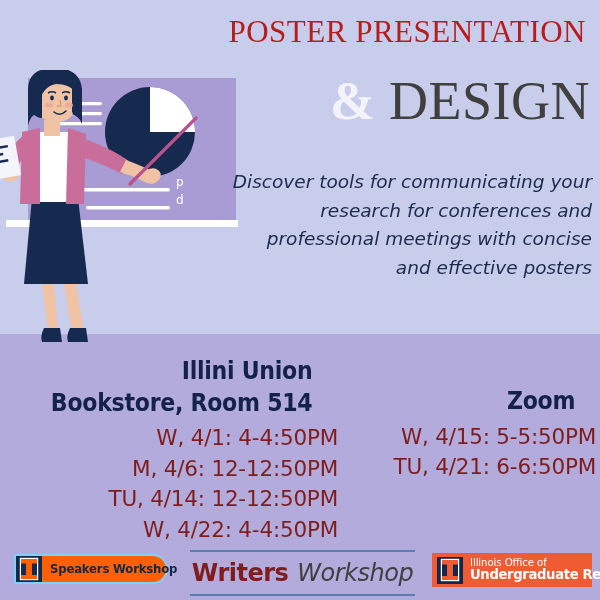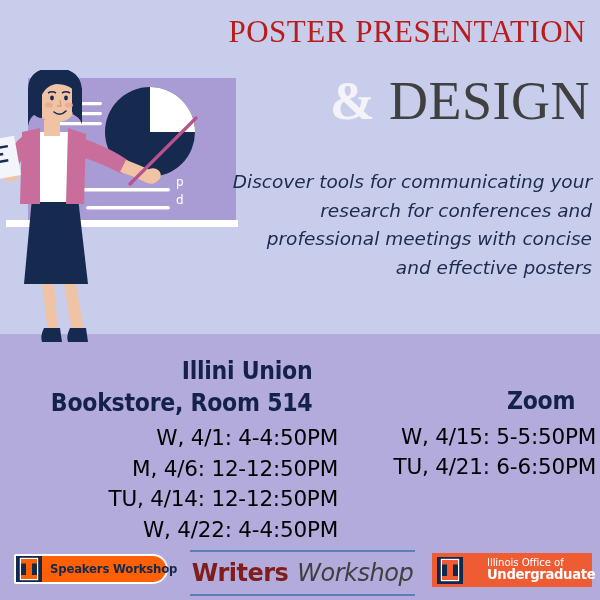--- a/index.html
+++ b/index.html
@@ -96,37 +96,37 @@
     line-height: 1.32;
     letter-spacing: -0.3px;
     transform: scaleX(0.92);
     transform-origin: left center;
     white-space: pre-line;
   }
   .times {
     margin-top: 4px;
     font-family: "DejaVu Sans", "Liberation Sans", sans-serif;
     font-size: 21.5px;
-    color: #000000;
+    color: #7f1d1d;
     line-height: 1.42;
     letter-spacing: -0.2px;
   }
   .times div { white-space: nowrap; }
   
   .footer {
     position: absolute;
     left: 0; top: 548px;
     width: 600px; height: 48px;
   }
   
   .sw-logo {
     position: absolute;
     left: 14px; top: 6px;
     width: 154px; height: 30px;
-    background: #ffffff;
+    background: #7dd3fc;
     border-radius: 2px 15px 15px 2px;
     box-sizing: border-box;
     padding: 2px;
     display: flex;
     align-items: center;
   }
   .sw-inner {
     width: 100%; height: 100%;
     background: #ff5f05;
     border-radius: 1px 14px 14px 1px;
@@ -190,21 +190,20 @@
   
   .our-logo {
     position: absolute;
     left: 432px; top: 5px;
     width: 160px; height: 34px;
     background: #ef5b33;
     display: flex;
     align-items: center;
     padding-left: 5px;
     box-sizing: border-box;
-    gap: 17px;
   }
   .our-blockI {
     flex: 0 0 auto;
     width: 26px; height: 27px;
     background: #13294b;
     position: relative;
   }
   .our-blockI::before {
     content: "";
     position: absolute;

